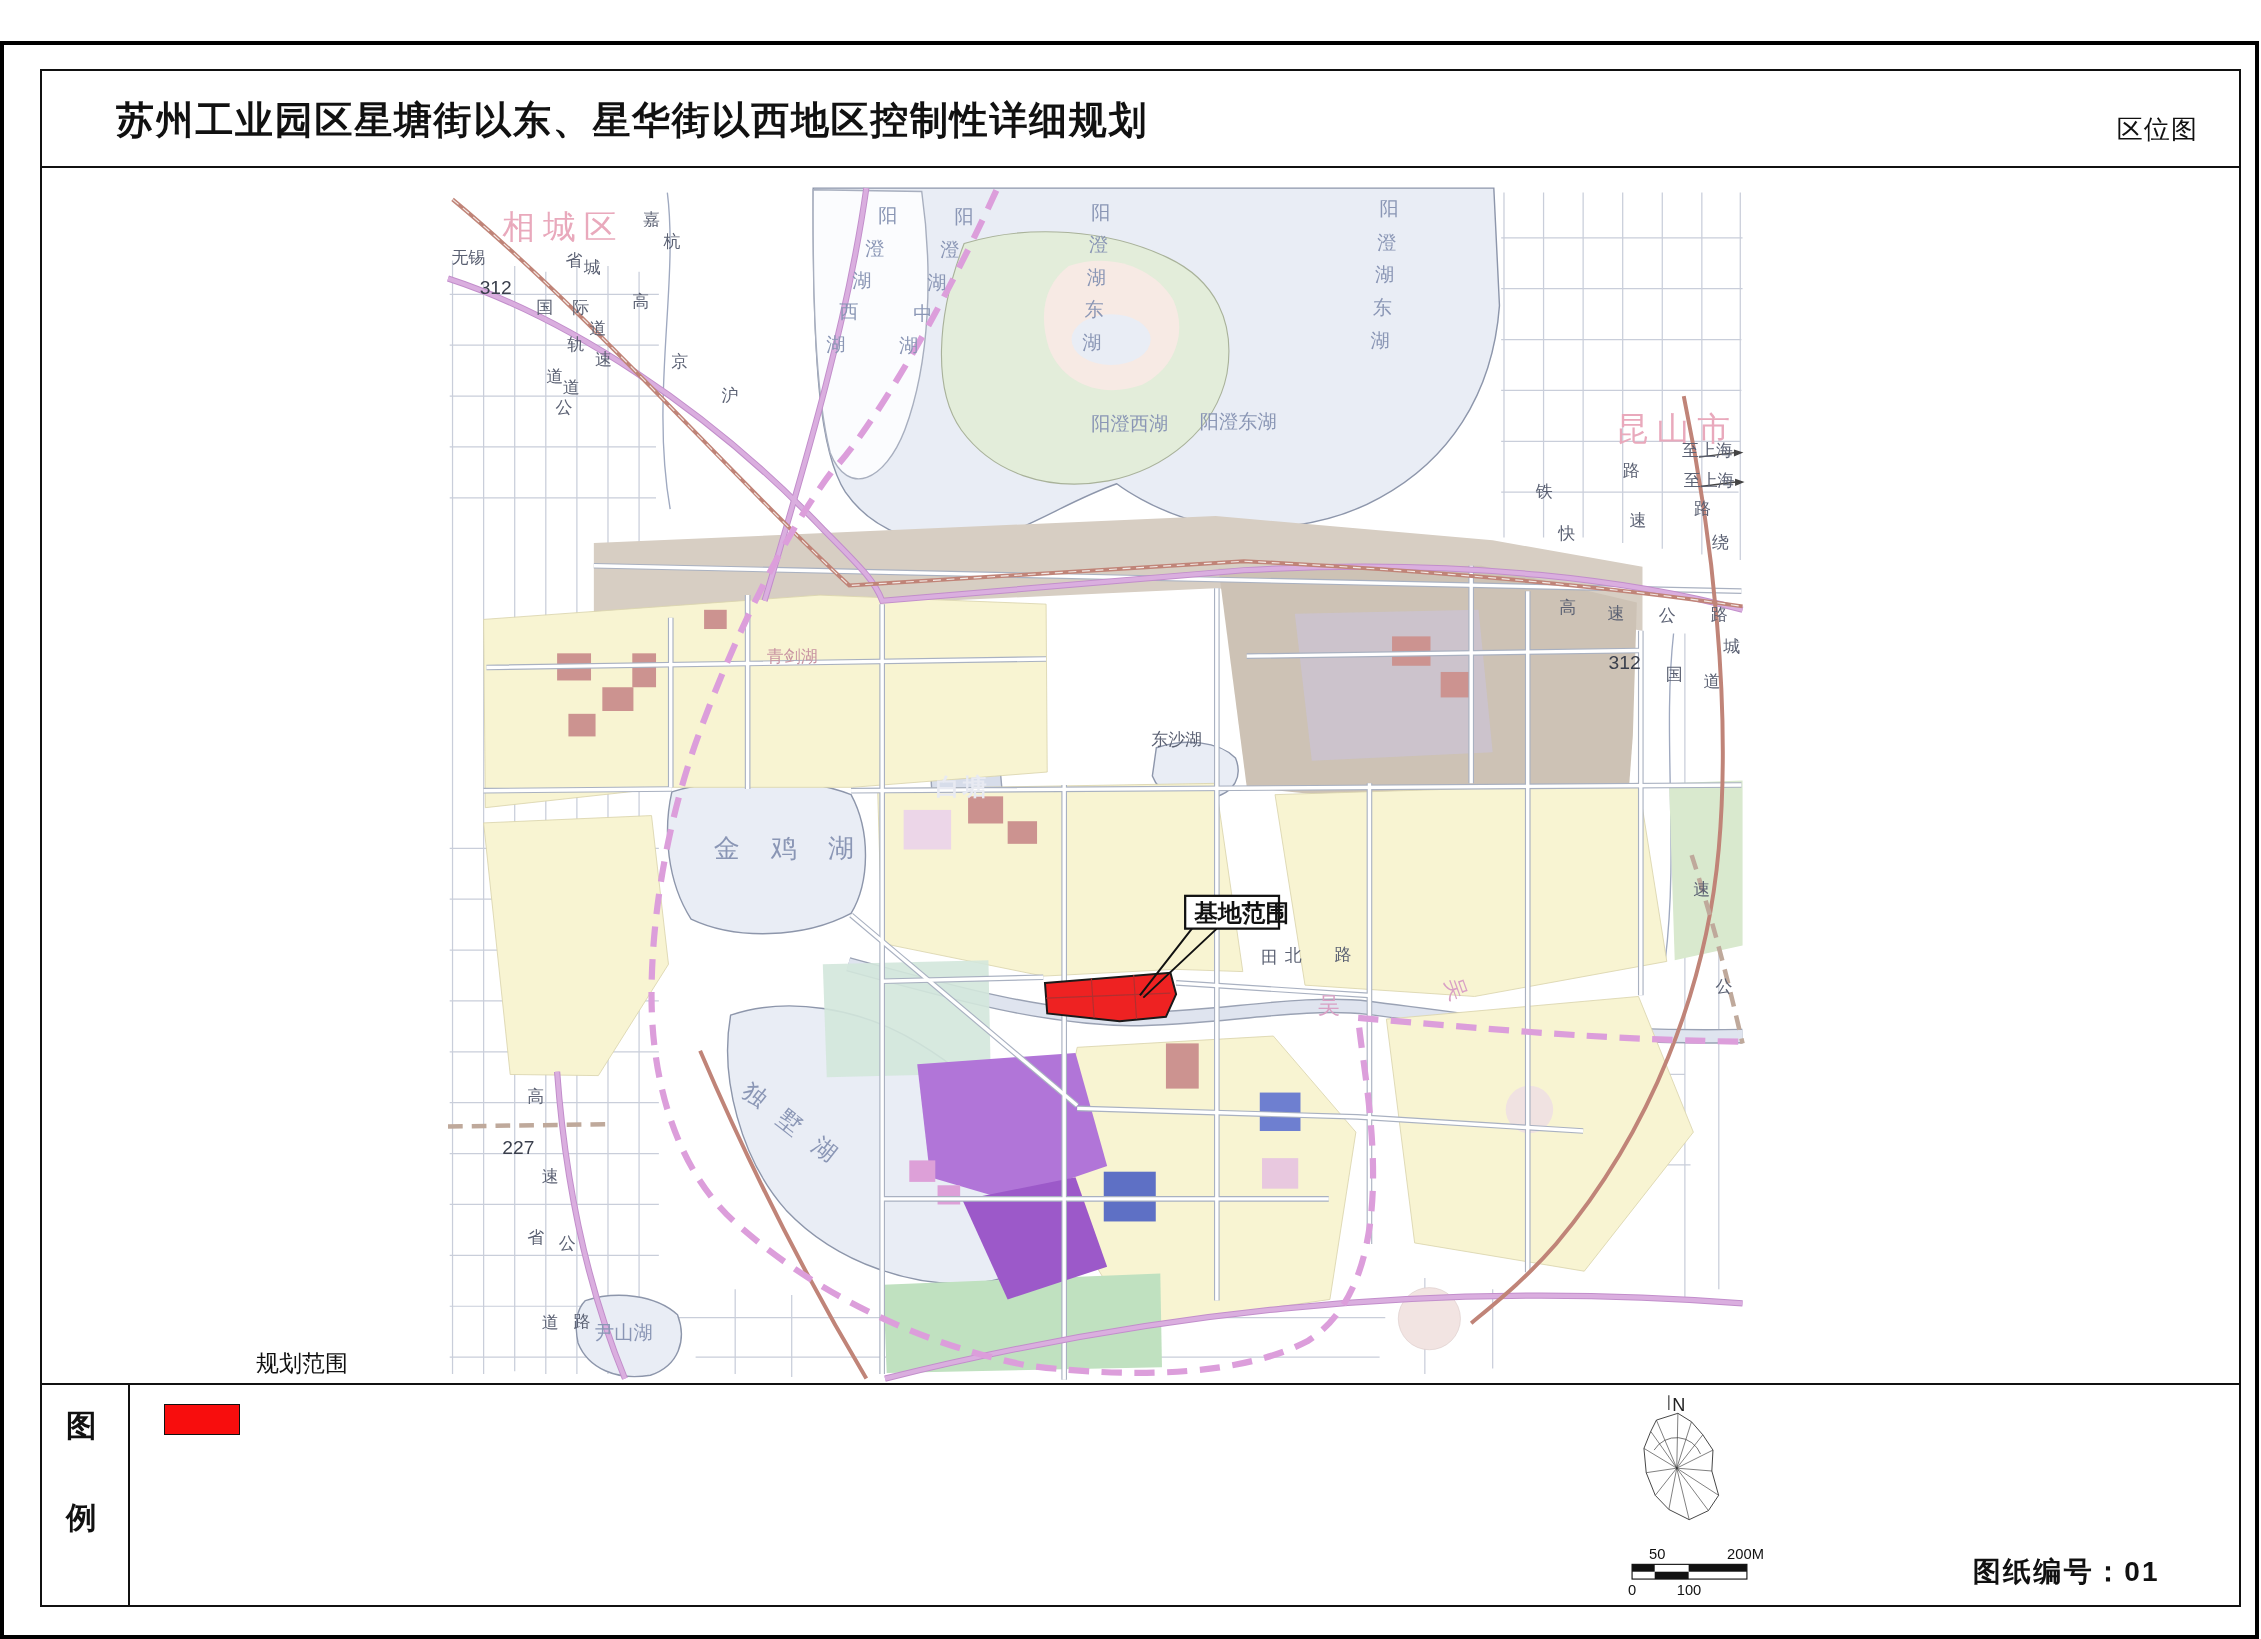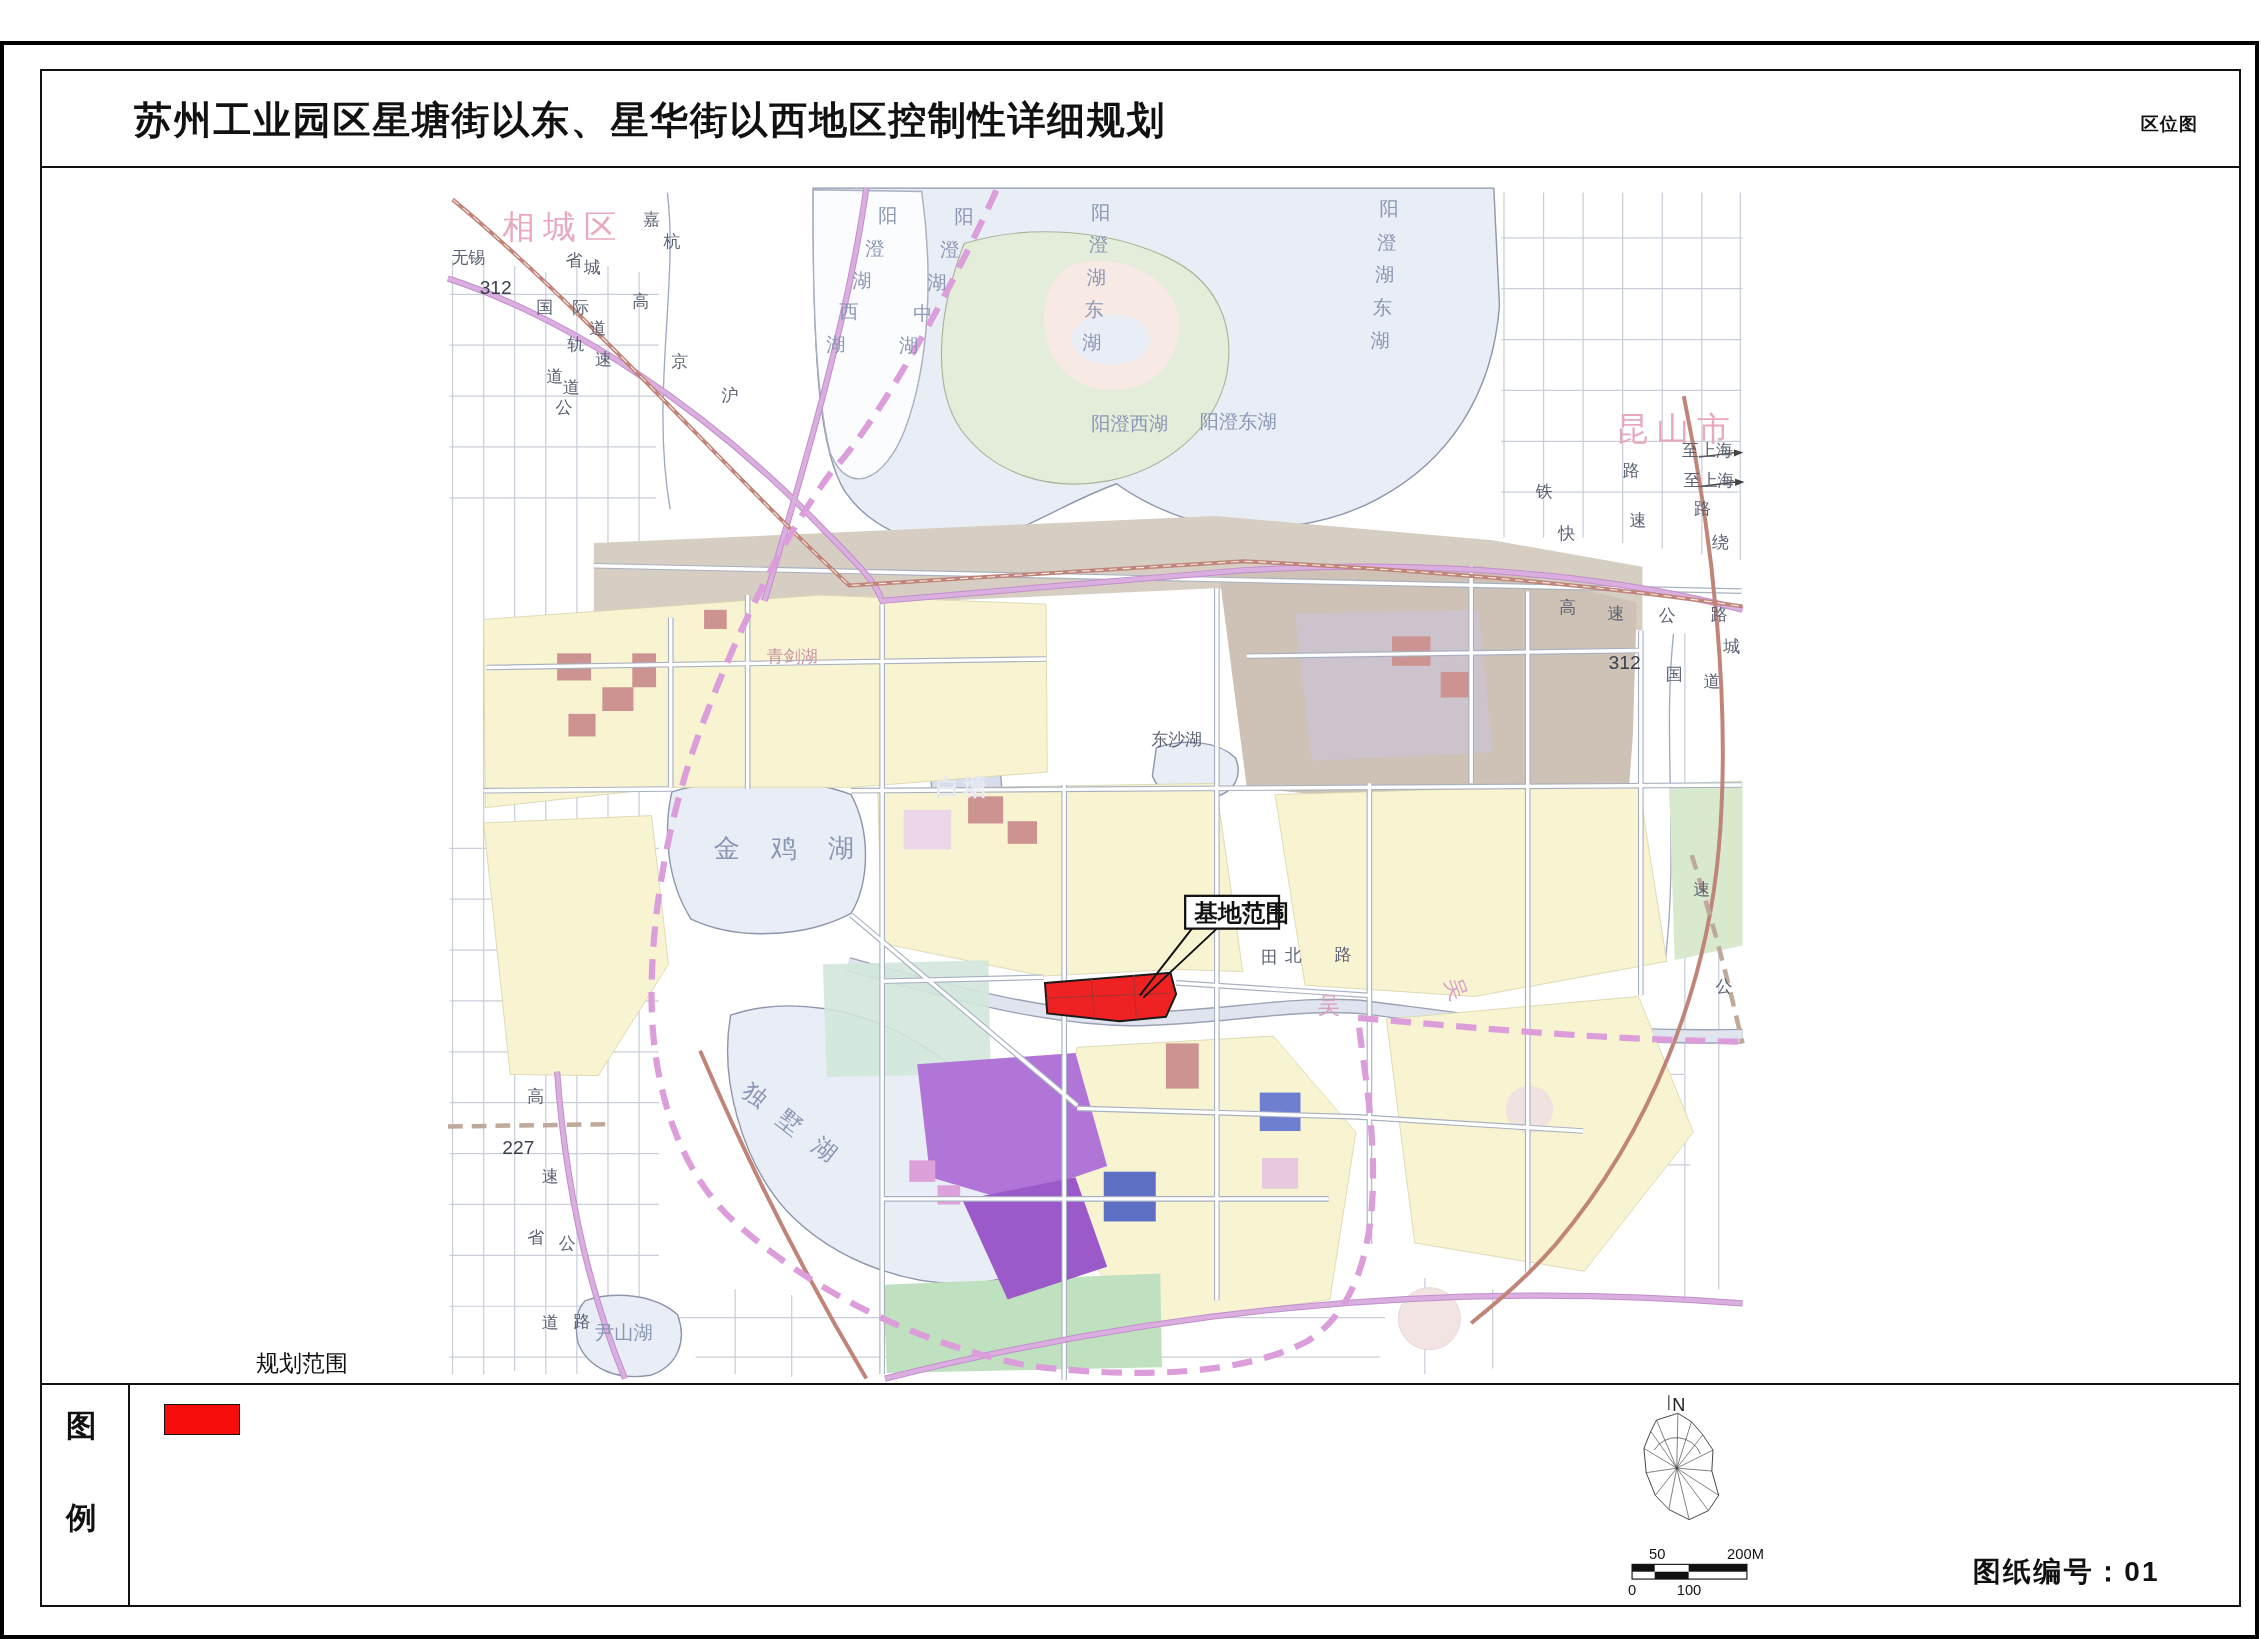--- a/index.html
+++ b/index.html
@@ -3,22 +3,22 @@
 <meta charset="utf-8">
 <style>
   html,body{margin:0;padding:0;background:#e8e8e8;}
   .sheet{position:relative;width:2261px;height:1639px;background:#ffffff;overflow:hidden;
          font-family:"Liberation Sans",sans-serif;color:#111;}
   .abs{position:absolute;}
   .outer-border{left:0;top:41px;width:2259px;height:1598px;border:4px solid #000;box-sizing:border-box;}
   .inner-frame{left:40px;top:69px;width:2201px;height:1538px;border:2.3px solid #111;box-sizing:border-box;}
   .hline{background:#111;height:2.3px;}
   .vline{background:#111;width:1.7px;}
-  .title{left:116px;top:95px;font-size:38px;font-weight:bold;letter-spacing:1.7px;white-space:nowrap;margin-left:18px;}
-  .corner-label{right:63px;top:112px;font-size:18px;font-weight:bold;letter-spacing:1.1px;}
+  .title{left:116px;top:95px;font-size:38px;font-weight:bold;letter-spacing:1.7px;white-space:nowrap;}
+  .corner-label{right:63px;top:112px;font-size:26px;font-weight:normal;letter-spacing:1.1px;}
   .legend-char{left:66px;font-size:30.5px;font-weight:bold;}
   .swatch{left:164px;top:1404px;width:76px;height:31px;border:1.7px solid #111;box-sizing:border-box;}
   .swatch-label{left:256px;top:1348px;font-size:23px;}
   .footer-institute{right:101px;top:1488px;font-size:30.5px;font-weight:bold;letter-spacing:3.4px;}
   .footer-sheetno{right:101px;top:1553px;font-size:28px;font-weight:bold;letter-spacing:2.3px;}
   
   text{font-family:"Liberation Sans",sans-serif;}
   .rc{font-size:30px;fill:#5B6173;}
   .num{font-size:34px;fill:#3A3F4C;}
   .lk{fill:#8A96B5;}

